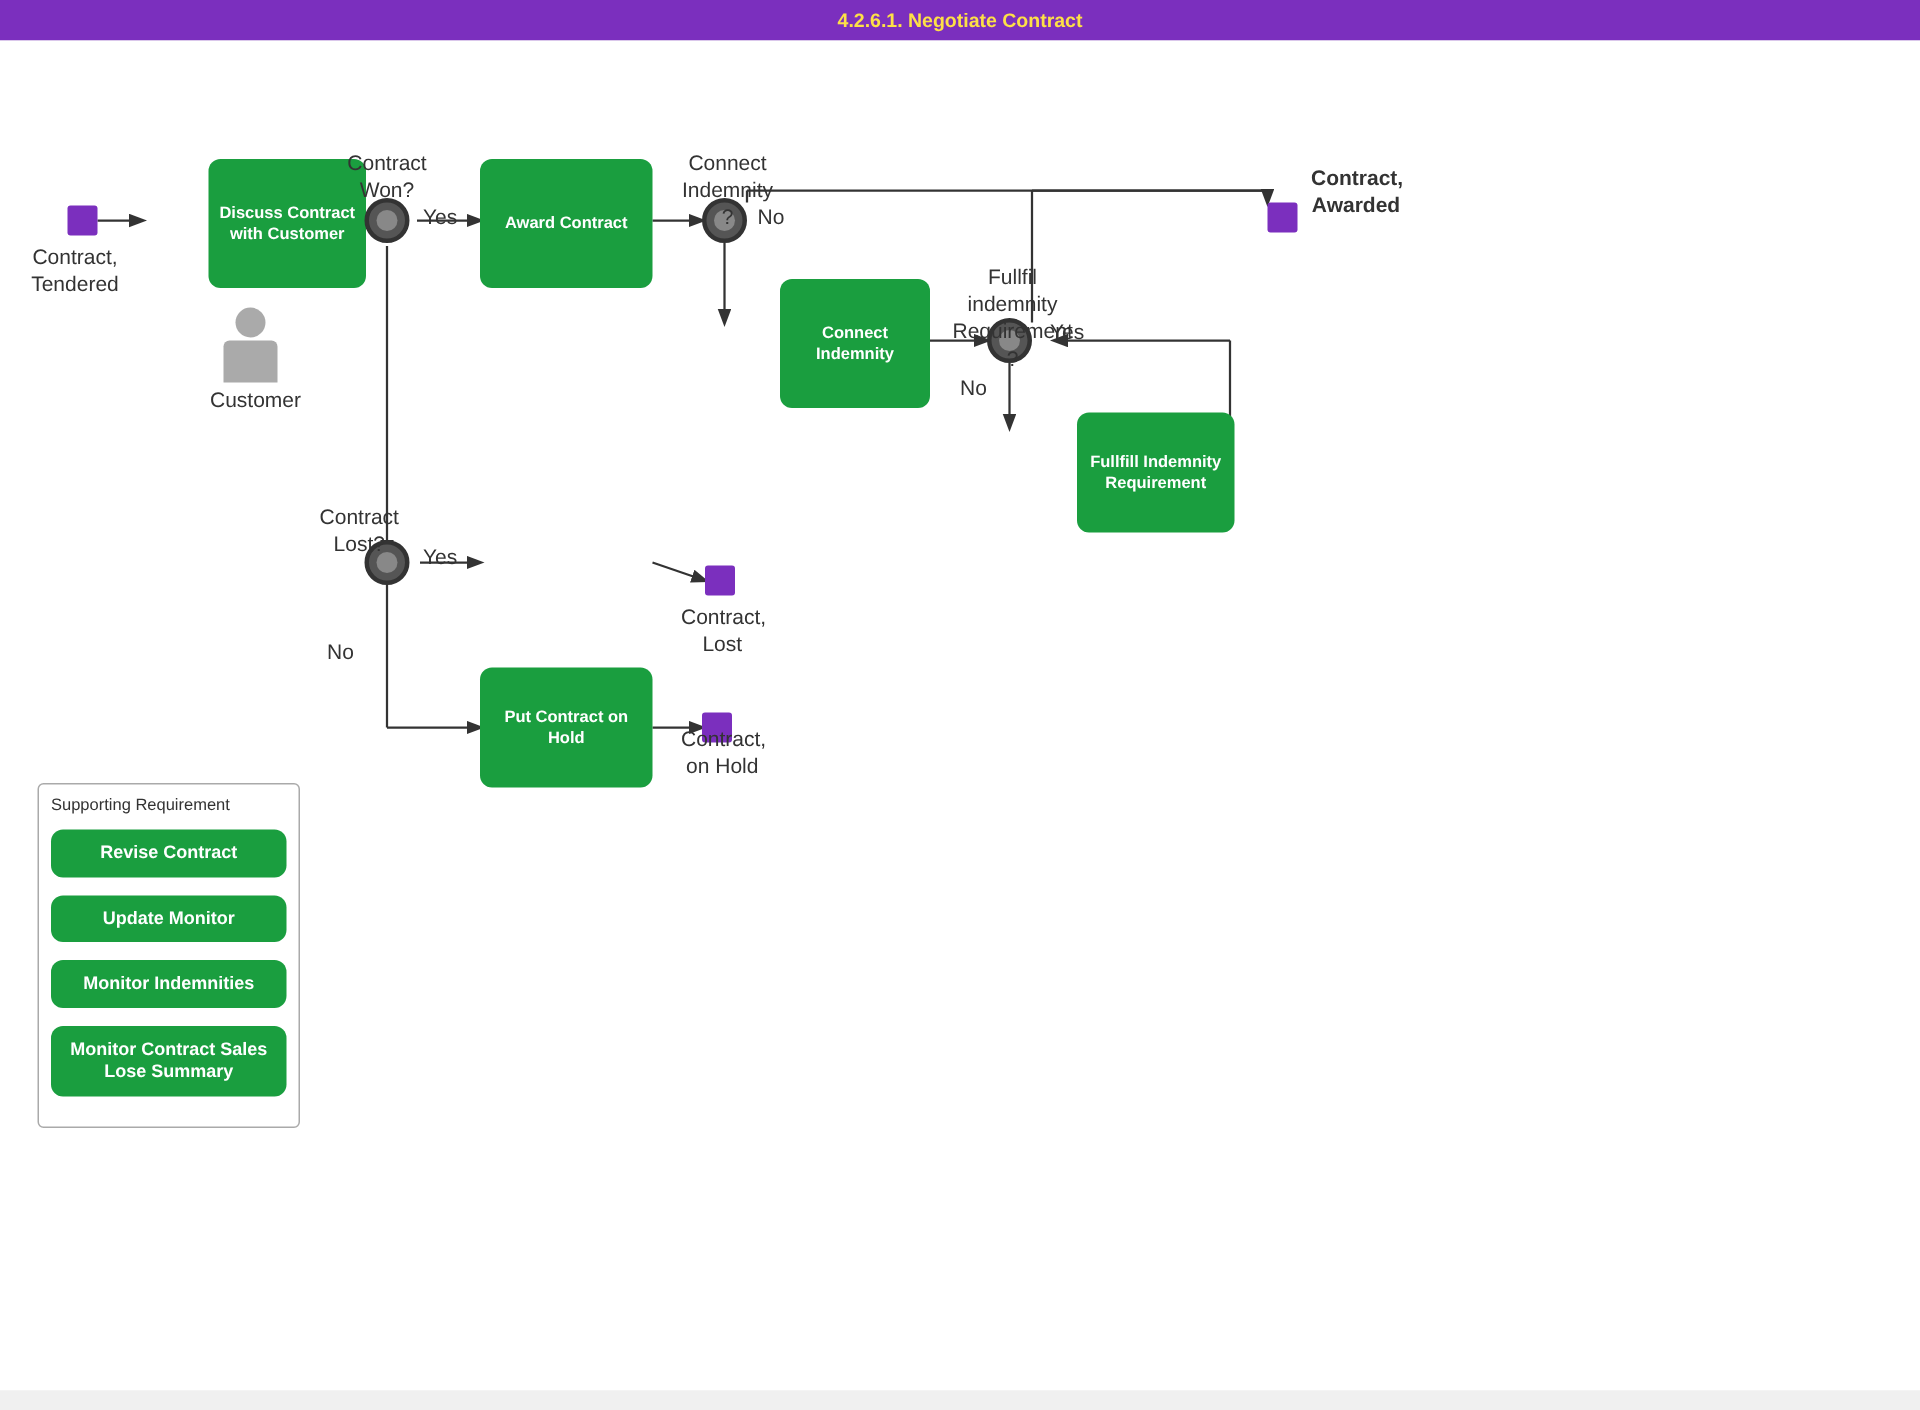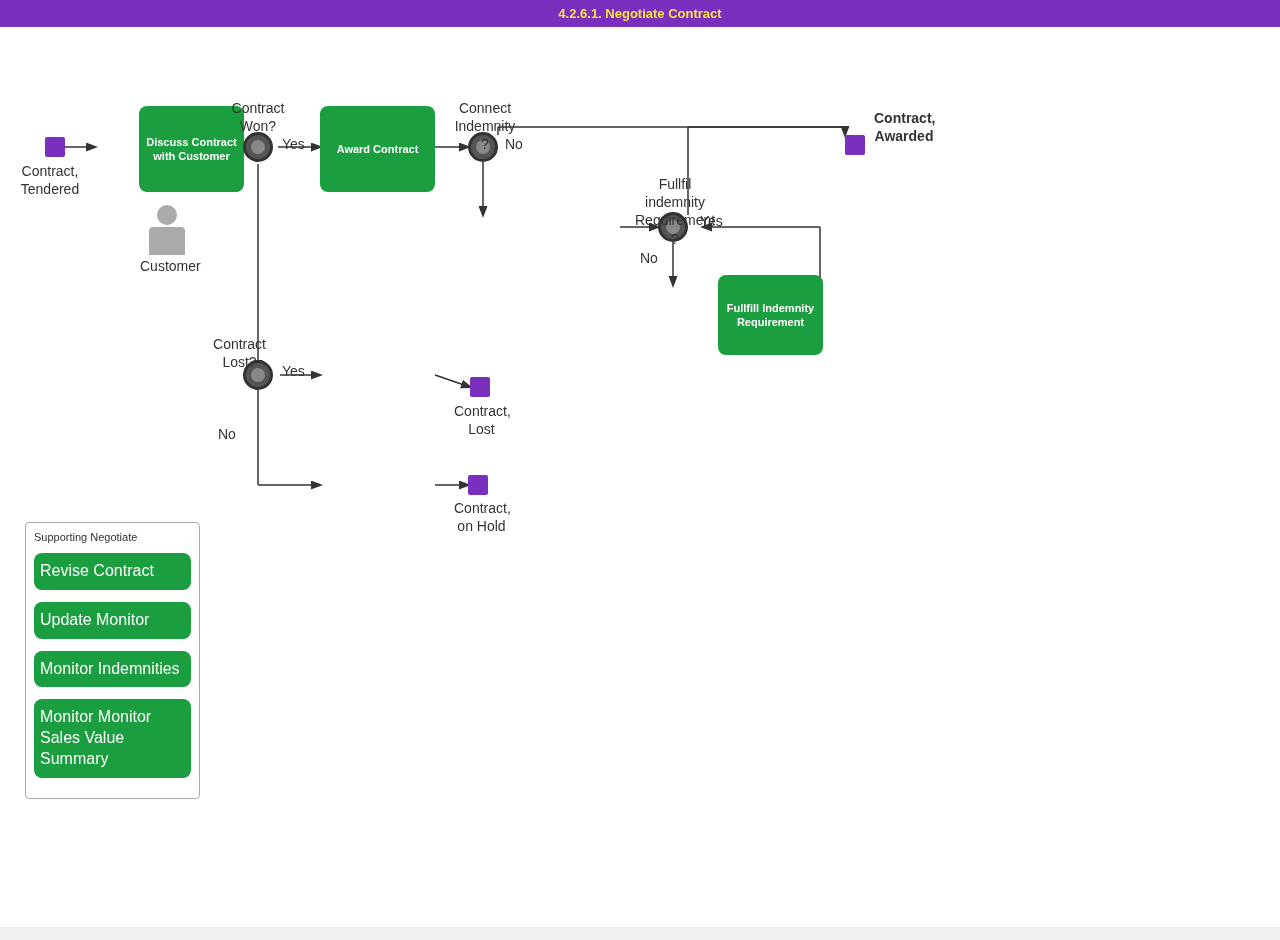--- a/index.html
+++ b/index.html
@@ -100,23 +100,23 @@
       margin-bottom: 10px;
       text-align: left;
       font-weight: normal;
     }
 
     .support-task {
       background: #1a9e3f;
       color: white;
       border-radius: 8px;
       padding: 8px 6px;
-      text-align: left;
-      font-size: 16px;
-      font-weight: normal;
+      text-align: center;
+      font-size: 12px;
+      font-weight: bold;
       margin-bottom: 12px;
       line-height: 1.3;
     }
 
     .customer-icon {
       position: absolute;
       text-align: center;
     }
 
     .customer-body {
@@ -214,20 +214,23 @@
 
   <div class="gateway" style="left:468px; top:105px;"></div>
   <div class="label" style="left:450px; top:72px; width:70px;">Connect
 Indemnity ?</div>
   <div class="label" style="left:505px; top:108px;">No</div>
 
   <div class="event-box" style="left:845px; top:108px;"></div>
   <div class="label" style="left:874px; top:82px; width:60px;font-weight:bold;">Contract,
 Awarded</div>
 
+  <div class="task-box" style="left:520px; top:159px; width:100px; height:86px;">
+    <span>Connect Indemnity</span>
+  </div>
 
   <div class="gateway" style="left:658px; top:185px;"></div>
   <div class="label" style="left:635px; top:148px; width:80px;">Fullfil
 indemnity
 Requirement ?</div>
   <div class="label" style="left:700px; top:185px;">Yes</div>
   <div class="label" style="left:640px; top:222px;">No</div>
 
   <div class="task-box" style="left:718px; top:248px; width:105px; height:80px;">
     <span>Fullfill Indemnity Requirement</span>
@@ -237,26 +240,29 @@
   <div class="label" style="left:212px; top:308px; width:55px;">Contract
 Lost?</div>
   <div class="label" style="left:282px; top:335px;">Yes</div>
   <div class="label" style="left:218px; top:398px;">No</div>
 
 
   <div class="event-box" style="left:470px; top:350px;"></div>
   <div class="label" style="left:454px; top:375px; width:55px;">Contract,
 Lost</div>
 
+  <div class="task-box" style="left:320px; top:418px; width:115px; height:80px;">
+    <span>Put Contract on Hold</span>
+  </div>
 
   <div class="event-box" style="left:468px; top:448px;"></div>
-  <div class="label" style="left:454px; top:472px; width:55px;text-align:center;">Contract,
+  <div class="label" style="left:454px; top:456px; width:55px;text-align:center;">Contract,
 on Hold</div>
 
   <div class="supporting-box">
-    <div class="supporting-title">Supporting Negotiate</div>
+    <div class="supporting-title">Supporting Requirement</div>
     <div class="support-task">Revise Contract</div>
     <div class="support-task">Update Monitor</div>
     <div class="support-task">Monitor Indemnities</div>
-    <div class="support-task">Monitor Monitor Sales Value Summary</div>
+    <div class="support-task">Monitor Contract Sales Lose Summary</div>
   </div>
 
 </div>
 
 </body></html>

